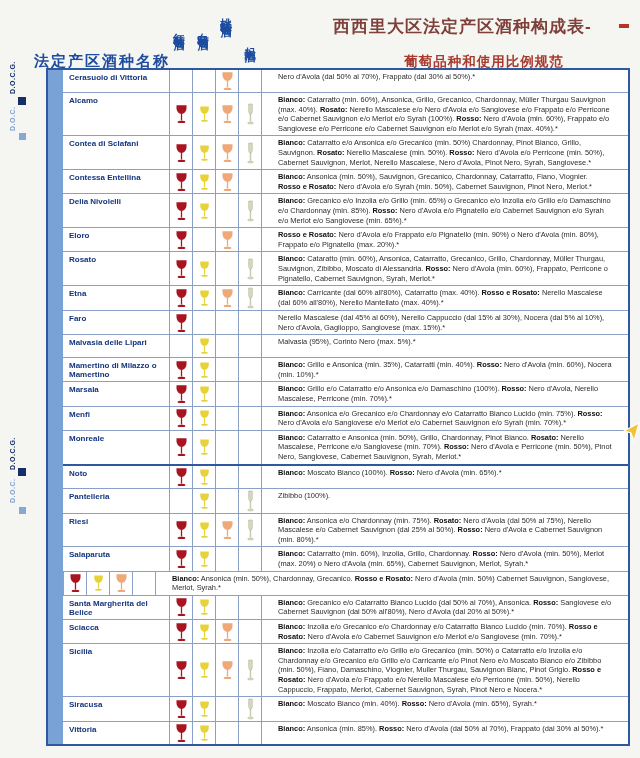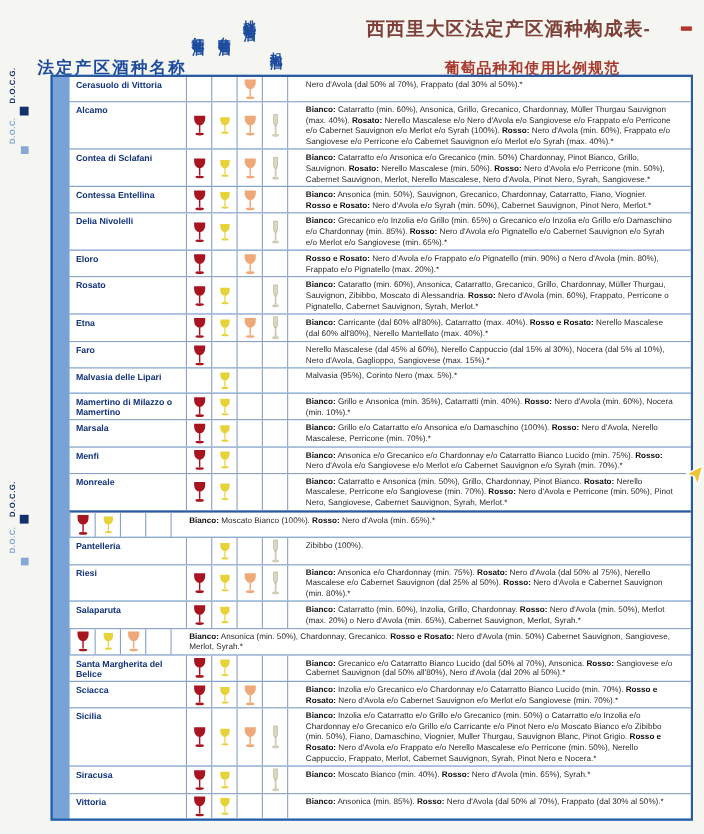--- a/index.html
+++ b/index.html
@@ -368,20 +368,21 @@
               <path d="M1.6 1h10.8v3.2a5.4 6.2 0 0 1-10.8 0z" fill="#e7d23a"></path>
               <rect x="6.3" y="10" width="1.4" height="7.5" fill="#e7d23a"></rect>
               <ellipse cx="7" cy="19" rx="4.2" ry="1.3" fill="#e7d23a"></ellipse>
             </svg>
           </div>
           <div class="cell glass"></div>
           <div class="cell glass"></div>
           <div class="cell spec"><b>Bianco:</b> Catarratto e Ansonica (min. 50%), Grillo, Chardonnay, Pinot Bianco. <b>Rosato:</b> Nerello Mascalese, Perricone e/o Sangiovese (min. 70%). <b>Rosso:</b> Nero d'Avola e Perricone (min. 50%), Pinot Nero, Sangiovese, Cabernet Sauvignon, Syrah, Merlot.*</div>
         </div>
         <div class="row sec2">
+          <div class="cell name">Noto</div>
           <div class="cell glass">
             <svg width="13" height="20" viewBox="0 0 14 21">
               <path d="M1.6 1h10.8v3.2a5.4 6.2 0 0 1-10.8 0z" fill="#a81420"></path>
               <rect x="6.3" y="10" width="1.4" height="7.5" fill="#a81420"></rect>
               <ellipse cx="7" cy="19" rx="4.2" ry="1.3" fill="#a81420"></ellipse>
             </svg>
           </div>
           <div class="cell glass">
             <svg width="11" height="20" viewBox="0 0 14 21">
               <path d="M1.6 1h10.8v3.2a5.4 6.2 0 0 1-10.8 0z" fill="#e7d23a"></path>

